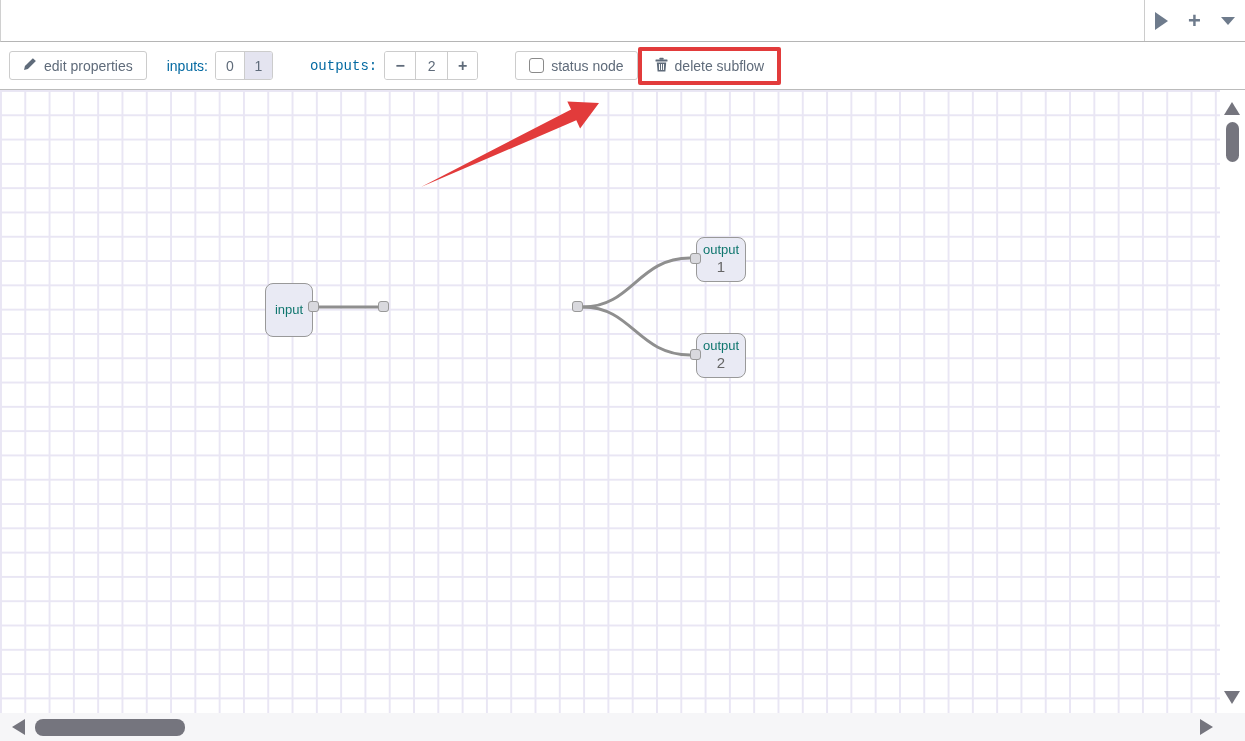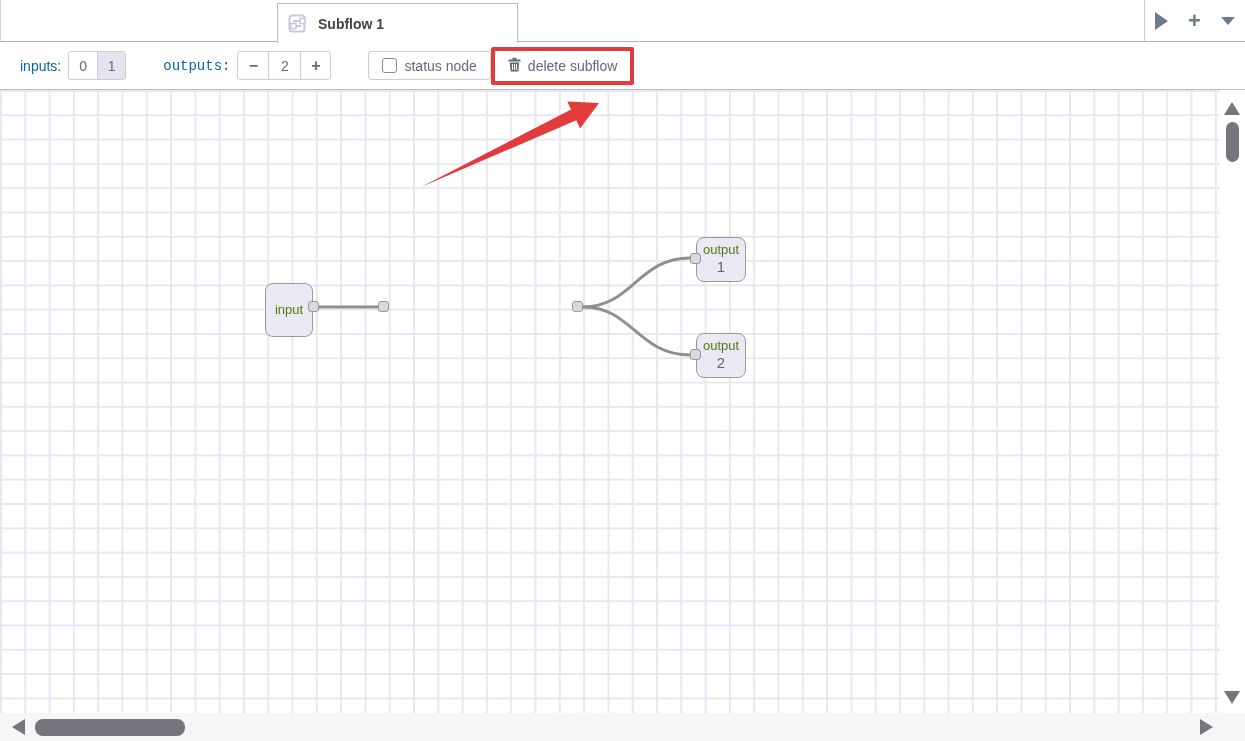--- a/index.html
+++ b/index.html
@@ -74,21 +74,21 @@
       linear-gradient(to right,#e9e6f4 1.5px,transparent 1.5px),
       linear-gradient(to bottom,#e9e6f4 1.5px,transparent 1.5px);
     background-size:24.3px 24.3px;
   }
   .wires { position:absolute; left:0; top:0; }
   .node {
     position:absolute; border:1px solid #999999; border-radius:8px;
     background:#e9eaf4; display:flex; flex-direction:column;
     align-items:center; justify-content:center; cursor:pointer;
   }
-  .io-label { font-size:13px; color:#4d7c0f; line-height:1.15; }
+  .io-label { font-size:13px; color:#0f766e; line-height:1.15; }
   .io-num { font-size:15px; color:#666; line-height:1.15; }
   .change-node {
     position:absolute; left:384px; top:201px; width:194px; height:32px;
     background:#e2d96e; border:1px solid #a9a258; border-radius:6px;
     display:flex; align-items:stretch; cursor:pointer;
   }
   .change-icon-box {
     width:30px; display:flex; align-items:center; justify-content:center;
     border-right:1px solid rgba(0,0,0,0.12);
   }
@@ -112,40 +112,36 @@
     position:absolute; left:0; top:713px; width:1245px; height:28px; background:#f6f6f8;
   }
   .hs-left { position:absolute; left:12px; top:6px; border-top:8px solid transparent; border-bottom:8px solid transparent; border-right:13px solid #75757e; cursor:pointer; }
   .hs-thumb { position:absolute; left:35px; top:6px; width:150px; height:17px; border-radius:8px; background:#75757e; cursor:grab; }
   .hs-right { position:absolute; left:1200px; top:6px; border-top:8px solid transparent; border-bottom:8px solid transparent; border-left:13px solid #75757e; cursor:pointer; }
 </style>
 </head>
 <body>
 
 <div class="tabbar">
-  <div class="tab tab-active">
-    <span class="subflow-icon">
-      <svg width="21" height="19" viewBox="0 0 21 19">
-        <rect x="1.5" y="1.5" width="15" height="16" rx="2.5" fill="none" stroke="#c7c7e0" stroke-width="2"></rect>
-        <line x1="5" y1="7" x2="13" y2="7" stroke="#c7c7e0" stroke-width="2"></line>
-        <line x1="5" y1="12" x2="13" y2="12" stroke="#c7c7e0" stroke-width="2"></line>
-        <rect x="12" y="4.5" width="5" height="5" fill="#fff" stroke="#c7c7e0" stroke-width="1.5"></rect>
-        <rect x="3" y="9.5" width="5" height="5" fill="#fff" stroke="#c7c7e0" stroke-width="1.5"></rect>
-      </svg>
-    </span>
-    <span>Subflow 1</span>
-  </div>
   <div class="tabbar-controls">
     <span class="tri tri-right-lg"></span>
     <span class="plus-glyph">+</span>
     <span class="tri tri-down-sm"></span>
   </div>
 </div>
 
 <div class="toolbar">
+  <button class="tb-btn" style="margin-left:9px;">
+    <span class="icon-svg">
+      <svg width="14" height="14" viewBox="0 0 16 16">
+        <path d="M11.3 1.3 L14.7 4.7 L5.6 13.8 L1.2 14.8 L2.2 10.4 Z" fill="#5f6b7a"></path>
+      </svg>
+    </span>
+    <span>edit properties</span>
+  </button>
 
   <span class="tb-label" style="margin-left:20px;">inputs:</span>
   <div class="btn-group" style="margin-left:7px;">
     <div class="seg">0</div>
     <div class="seg selected">1</div>
   </div>
 
   <span class="tb-label" style="margin-left:37px;font-family:Liberation Mono, monospace;">outputs:</span>
   <div class="btn-group" style="margin-left:7px;">
     <div class="seg wide">−</div>

